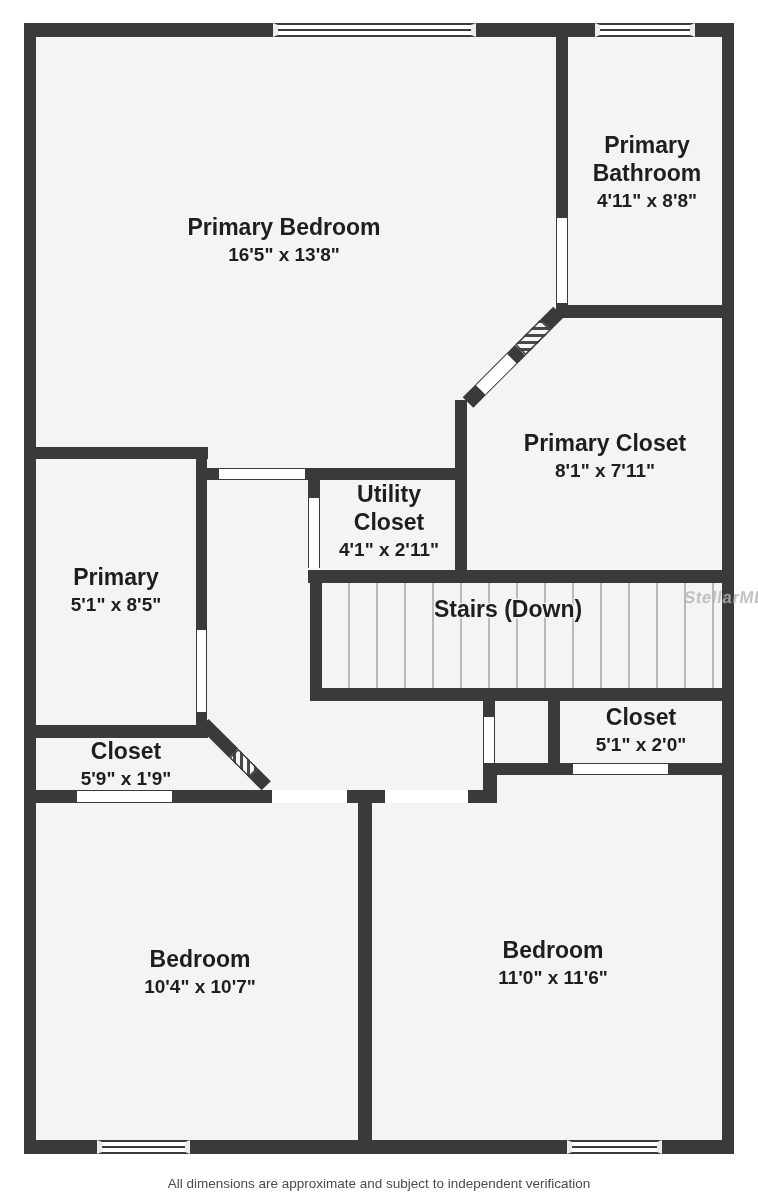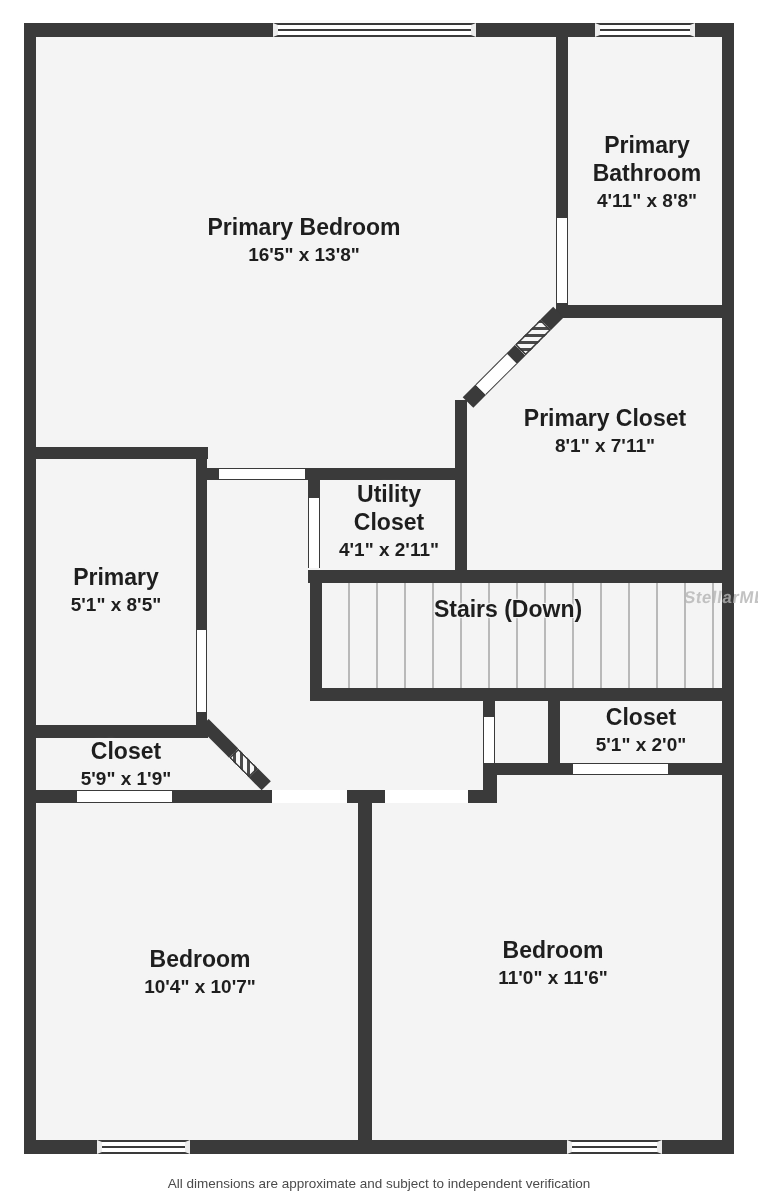--- a/index.html
+++ b/index.html
@@ -88,29 +88,29 @@
     <div class="seg-hatch" style="width:36px;"></div>
     <div class="seg-dark" style="width:18px;"></div>
   </div>
 
   <div class="diag" style="left:204px;top:717px;width:88px;height:13px;transform:rotate(45deg);">
     <div class="seg-dark" style="width:42px;"></div>
     <div class="seg-hatch" style="width:28px;"></div>
     <div class="seg-dark" style="width:18px;"></div>
   </div>
 
-  <div class="room-label" style="left:304px;top:240px;width:260px;">
+  <div class="room-label" style="left:284px;top:240px;width:260px;">
     <div class="room-name">Primary Bedroom</div>
     <div class="room-dims">16'5" x 13'8"</div>
   </div>
   <div class="room-label" style="left:647px;top:172px;width:150px;">
     <div class="room-name">Primary Bathroom</div>
     <div class="room-dims">4'11" x 8'8"</div>
   </div>
-  <div class="room-label" style="left:605px;top:431px;width:240px;">
+  <div class="room-label" style="left:605px;top:456px;width:240px;">
     <div class="room-name">Primary Closet</div>
     <div class="room-dims">8'1" x 7'11"</div>
   </div>
   <div class="room-label" style="left:389px;top:521px;width:120px;">
     <div class="room-name">Utility Closet</div>
     <div class="room-dims">4'1" x 2'11"</div>
   </div>
   <div class="room-label" style="left:116px;top:590px;width:170px;">
     <div class="room-name">Primary</div>
     <div class="room-dims">5'1" x 8'5"</div>

